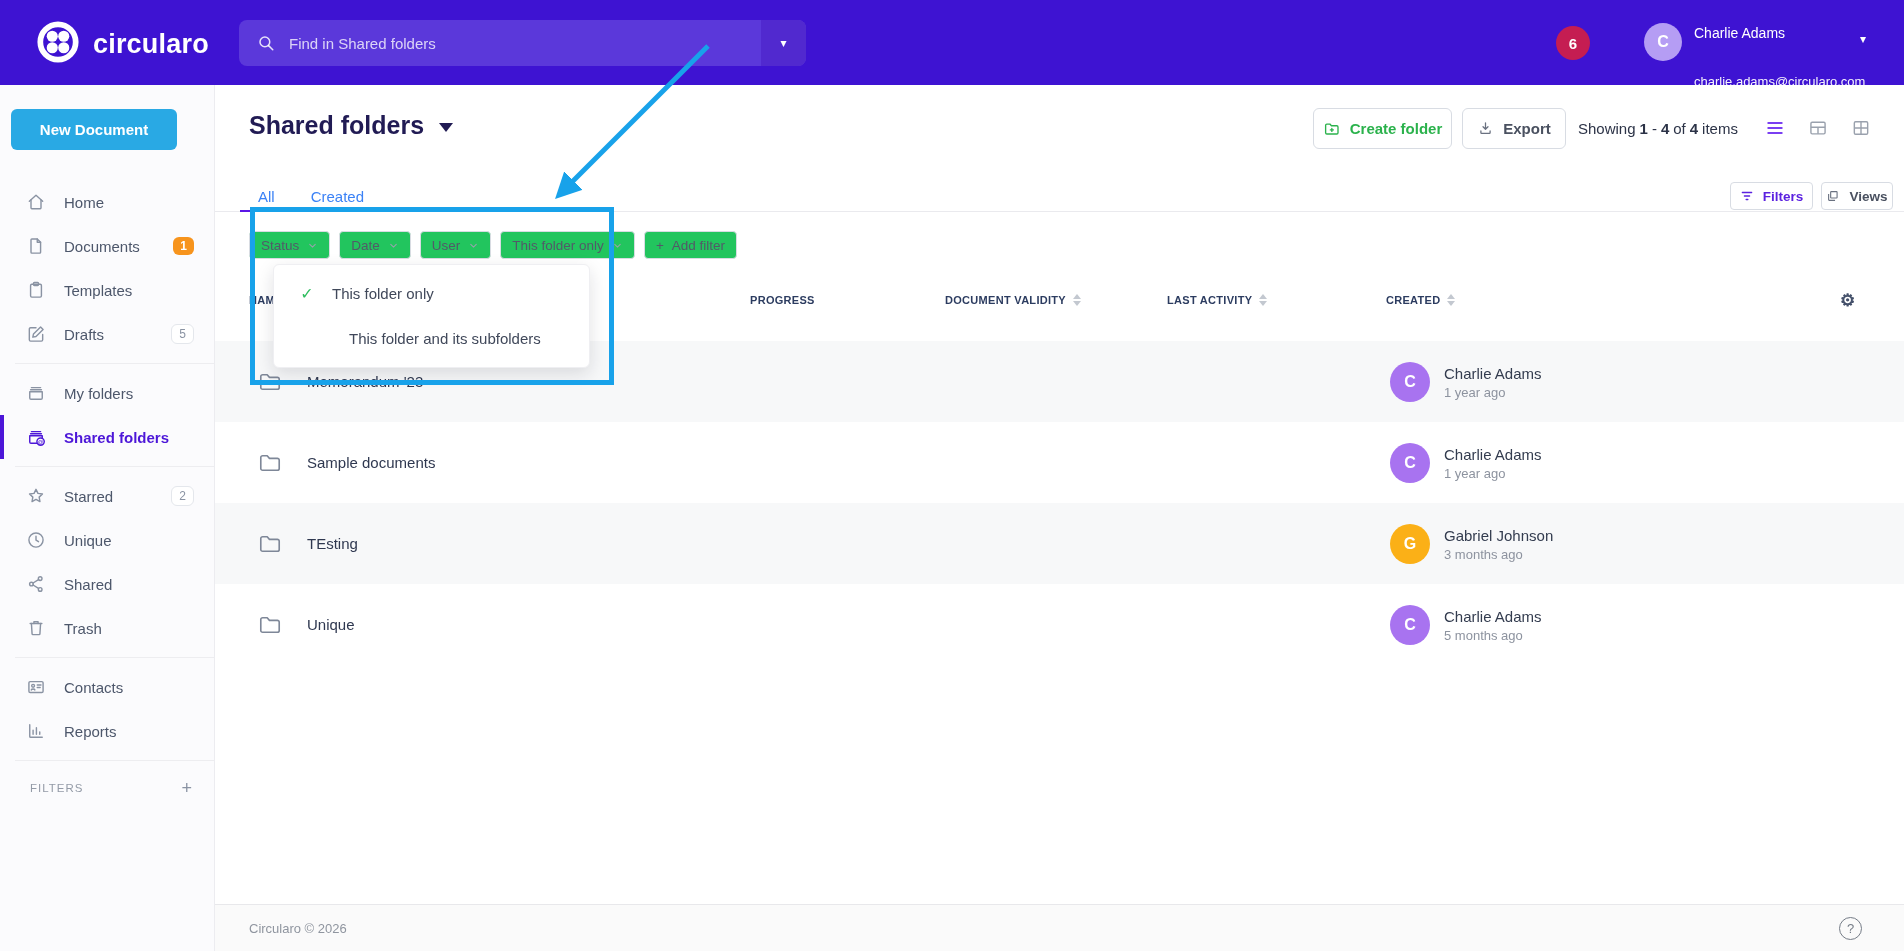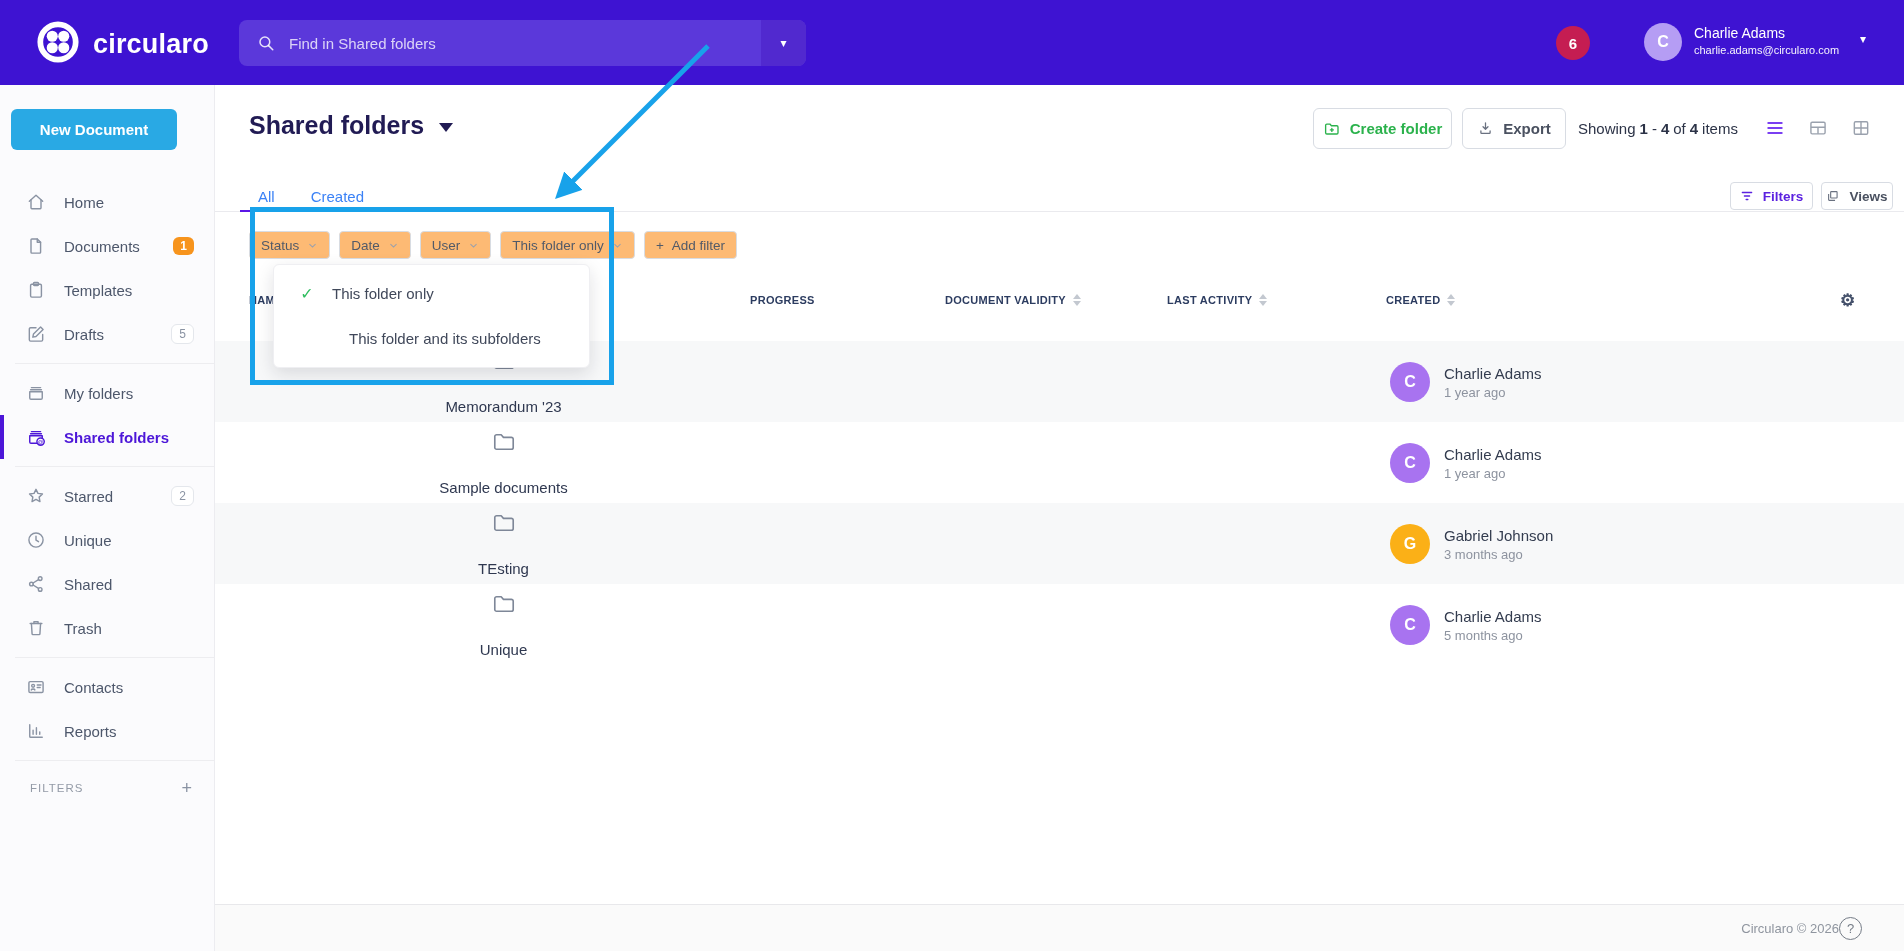--- a/index.html
+++ b/index.html
@@ -11,21 +11,21 @@
   .logo-text { color:#fff; font-size:27px; font-weight:700; letter-spacing:.2px; }
   .search { position:absolute; left:239px; top:20px; width:567px; height:46px; background:#5b38da; border-radius:8px; display:flex; align-items:center; }
   .search-icon { margin-left:18px; display:flex; color:rgba(255,255,255,.85); }
   .search input { flex:1; background:transparent; border:none; outline:none; color:#fff; font-size:15px; margin:0 50px 0 14px; font-family:"Liberation Sans",sans-serif; }
   .search input::placeholder { color:rgba(255,255,255,.78); }
   .search-caret-seg { position:absolute; right:0; top:0; width:45px; height:46px; background:#5129cf; border-radius:0 8px 8px 0; display:flex; align-items:center; justify-content:center; color:#fff; font-size:12px; }
   .notif { position:absolute; left:1556px; top:26px; width:34px; height:34px; border-radius:50%; background:#c51d52; color:#fff; font-size:15px; font-weight:700; display:flex; align-items:center; justify-content:center; }
   .avatar-top { position:absolute; left:1644px; top:23px; width:38px; height:38px; border-radius:50%; background:#b59df4; color:#fff; font-size:16px; font-weight:700; display:flex; align-items:center; justify-content:center; }
   .userblock { position:absolute; left:1694px; top:25px; color:#fff; }
   .user-name { font-size:14px; line-height:17px; }
-  .user-email { font-size:11px; line-height:16px; opacity:.95; }
+  .user-email { font-size:13px; line-height:16px; opacity:.95;margin-top:32px; }
   .user-caret { position:absolute; left:1860px; top:32px; color:#fff; font-size:12px; }
 
   
   .sidebar { position:absolute; left:0; top:85px; width:215px; bottom:0; background:#fbfbfd; border-right:1px solid #ececf0; z-index:4; }
   .newdoc { position:absolute; left:11px; top:24px; width:166px; height:41px; background:#29a9e4; border:none; border-radius:6px; color:#fff; font-size:15px; font-weight:700; font-family:"Liberation Sans",sans-serif; cursor:pointer; }
   .nav { position:absolute; left:0; right:0; top:95px; }
   .nav-item { height:44px; display:flex; align-items:center; gap:18px; padding-left:26px; font-size:15px; font-weight:500; color:#4d576b; position:relative; cursor:pointer; }
   .nav-item .nicon { display:flex; color:#8a93a3; }
   .nav-item svg { width:20px; height:20px; }
   .nav-item.active { color:#4c16d8; font-weight:700; }
@@ -51,43 +51,43 @@
   .showing b { font-weight:700; }
   .vicon { position:absolute; top:32px; width:24px; height:22px; display:flex; align-items:center; justify-content:center; cursor:pointer; }
 
   .tabs { position:absolute; left:0; right:0; top:96px; height:31px; border-bottom:1px solid #eaeaee; display:flex; padding-left:25px; }
   .tab { padding:0 18px; font-size:15px; color:#3b82f6; display:flex; align-items:center; position:relative; cursor:pointer; }
   .tab.active::after { content:""; position:absolute; left:0; right:0; bottom:-1px; height:2px; background:#5b16e6; }
   .btn-filters { position:absolute; left:1515px; top:97px; width:83px; height:28px; border-radius:4px; color:#5b21e0; font-size:13.5px; font-weight:600; }
   .btn-views { position:absolute; left:1606px; top:97px; width:72px; height:28px; border-radius:4px; color:#4a5160; font-size:13.5px; font-weight:600; }
 
   .chips { position:absolute; left:34px; top:146px; display:flex; gap:9px; }
-  .chip { height:28px; border:1px solid #d8dce2; border-radius:4px; background:#fdba74; display:flex; align-items:center; gap:8px; padding:0 11px; font-size:13.5px; color:#525a68; cursor:pointer; }
+  .chip { height:28px; border:1px solid #d8dce2; border-radius:4px; background:#22c55e; display:flex; align-items:center; gap:8px; padding:0 11px; font-size:13.5px; color:#525a68; cursor:pointer; }
   .chip .chev { display:flex; color:#9aa1ad; }
 
   .thead, .row { display:grid; grid-template-columns:501px 195px 222px 219px 1fr 40px; align-items:center; padding:0 24px 0 34px; }
   .thead { position:absolute; left:0; right:0; top:198px; height:34px; }
   .th { font-size:11px; font-weight:700; color:#2c3c60; letter-spacing:.3px; display:flex; align-items:center; }
   .sort { display:inline-flex; flex-direction:column; gap:2px; margin-left:7px; }
   .s-up { width:0; height:0; border-left:4px solid transparent; border-right:4px solid transparent; border-bottom:5px solid #c3c8d0; }
   .s-dn { width:0; height:0; border-left:4px solid transparent; border-right:4px solid transparent; border-top:5px solid #c3c8d0; }
   .gear { font-size:17px; color:#44506a; cursor:pointer; text-align:center; }
 
   .rows { position:absolute; left:0; right:0; top:256px; }
   .row { height:81px; cursor:pointer; }
   .row.striped { background:#f7f8f9; }
-  .cell-name { display:flex; align-items:center; gap:24px; padding-left:8px; font-size:15px; color:#2f3850;flex-direction:column; }
+  .cell-name { display:flex; align-items:center; gap:24px; padding-left:8px; font-size:15px; color:#2f3850; }
   .folder-ic { display:flex; color:#7e8798; }
   .cell-created { display:flex; align-items:center; gap:14px; padding-left:4px; }
   .avatar { width:40px; height:40px; border-radius:50%; background:#a873f0; color:#fff; font-size:16px; font-weight:700; display:flex; align-items:center; justify-content:center; flex:none; }
   .avatar.amber { background:#fbb017; }
   .cr-name { font-size:15px; color:#333c4f; line-height:19px; }
   .cr-time { font-size:13px; color:#8d939f; margin-top:2px; }
 
-  .footer { position:absolute; left:0; right:0; top:819px; bottom:0; background:#fafafa; border-top:1px solid #e8e8eb; display:flex; align-items:center; justify-content:flex-end; padding:0 42px 0 34px; }
+  .footer { position:absolute; left:0; right:0; top:819px; bottom:0; background:#fafafa; border-top:1px solid #e8e8eb; display:flex; align-items:center; justify-content:space-between; padding:0 42px 0 34px; }
   .copyright { font-size:13px; color:#8f959f; }
   .help { width:23px; height:23px; border:1.4px solid #757c87; border-radius:50%; display:flex; align-items:center; justify-content:center; font-size:13px; color:#757c87; cursor:pointer; }
 
   
   .dropdown { position:absolute; left:273px; top:264px; width:317px; z-index:50; background:#fff; border:1px solid #efeff2; border-radius:6px; box-shadow:0 6px 18px rgba(20,24,40,.13); padding:6px 0; }
   .dd-item { height:45px; display:flex; align-items:center; gap:17px; padding-left:25px; font-size:15px; color:#40485a; cursor:pointer; }
   .dd-check { color:#2ebd5e; font-size:16px; width:16px; text-align:center; }
   .dd-item.nocheck { padding-left:75px; }
 
   .annot-box { position:absolute; left:250px; top:207px; width:364px; height:178px; border:5px solid #18a2ea; z-index:60; pointer-events:none; }

